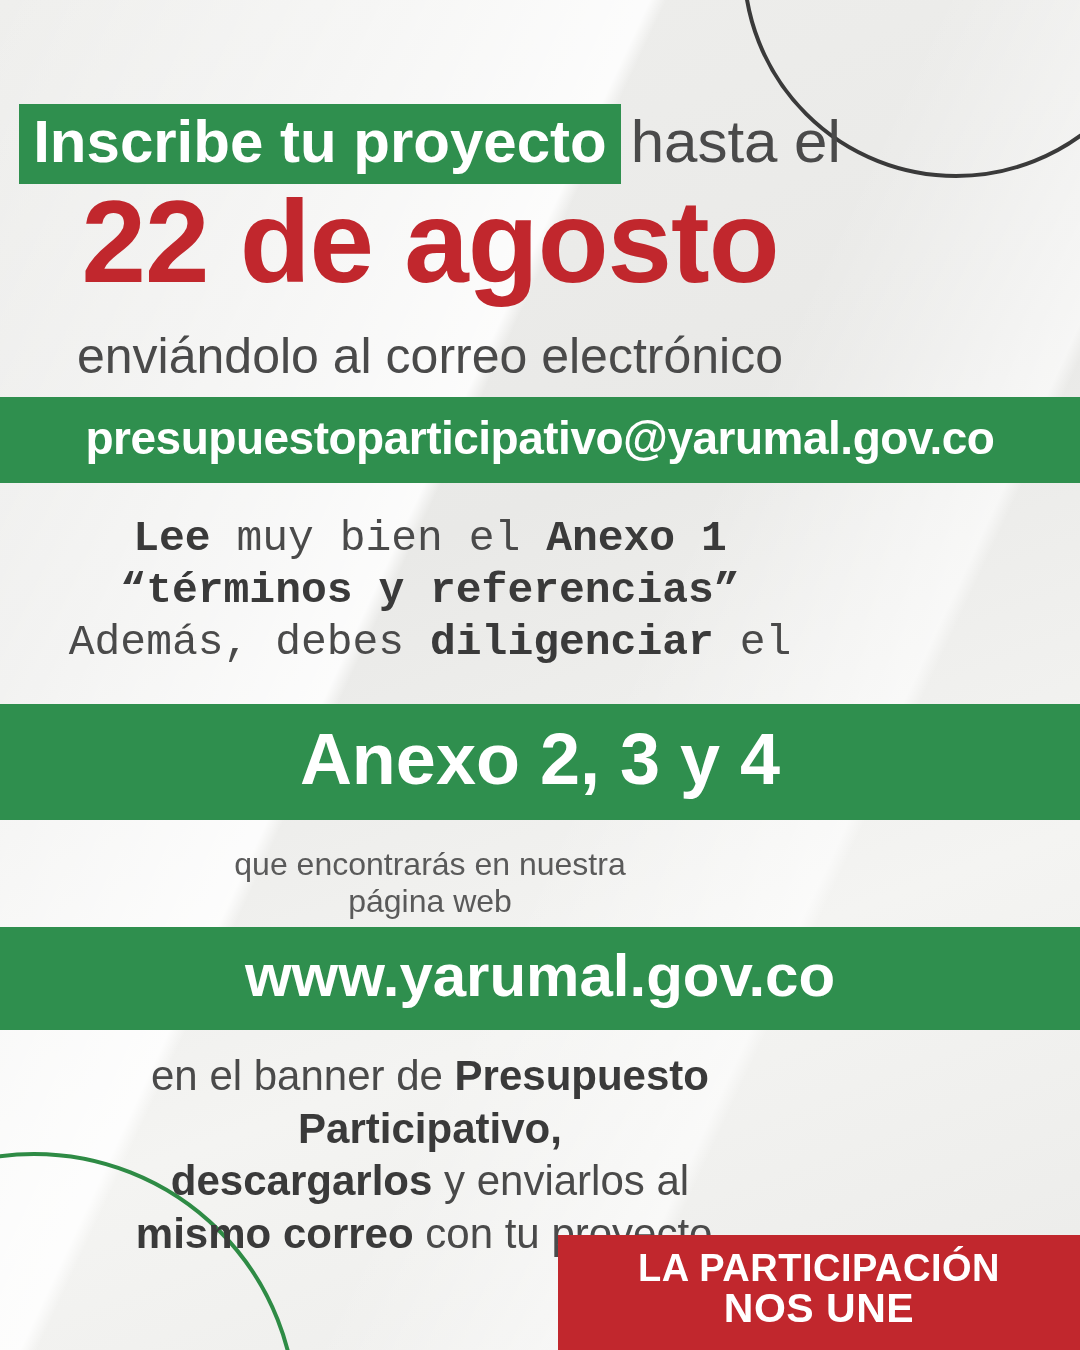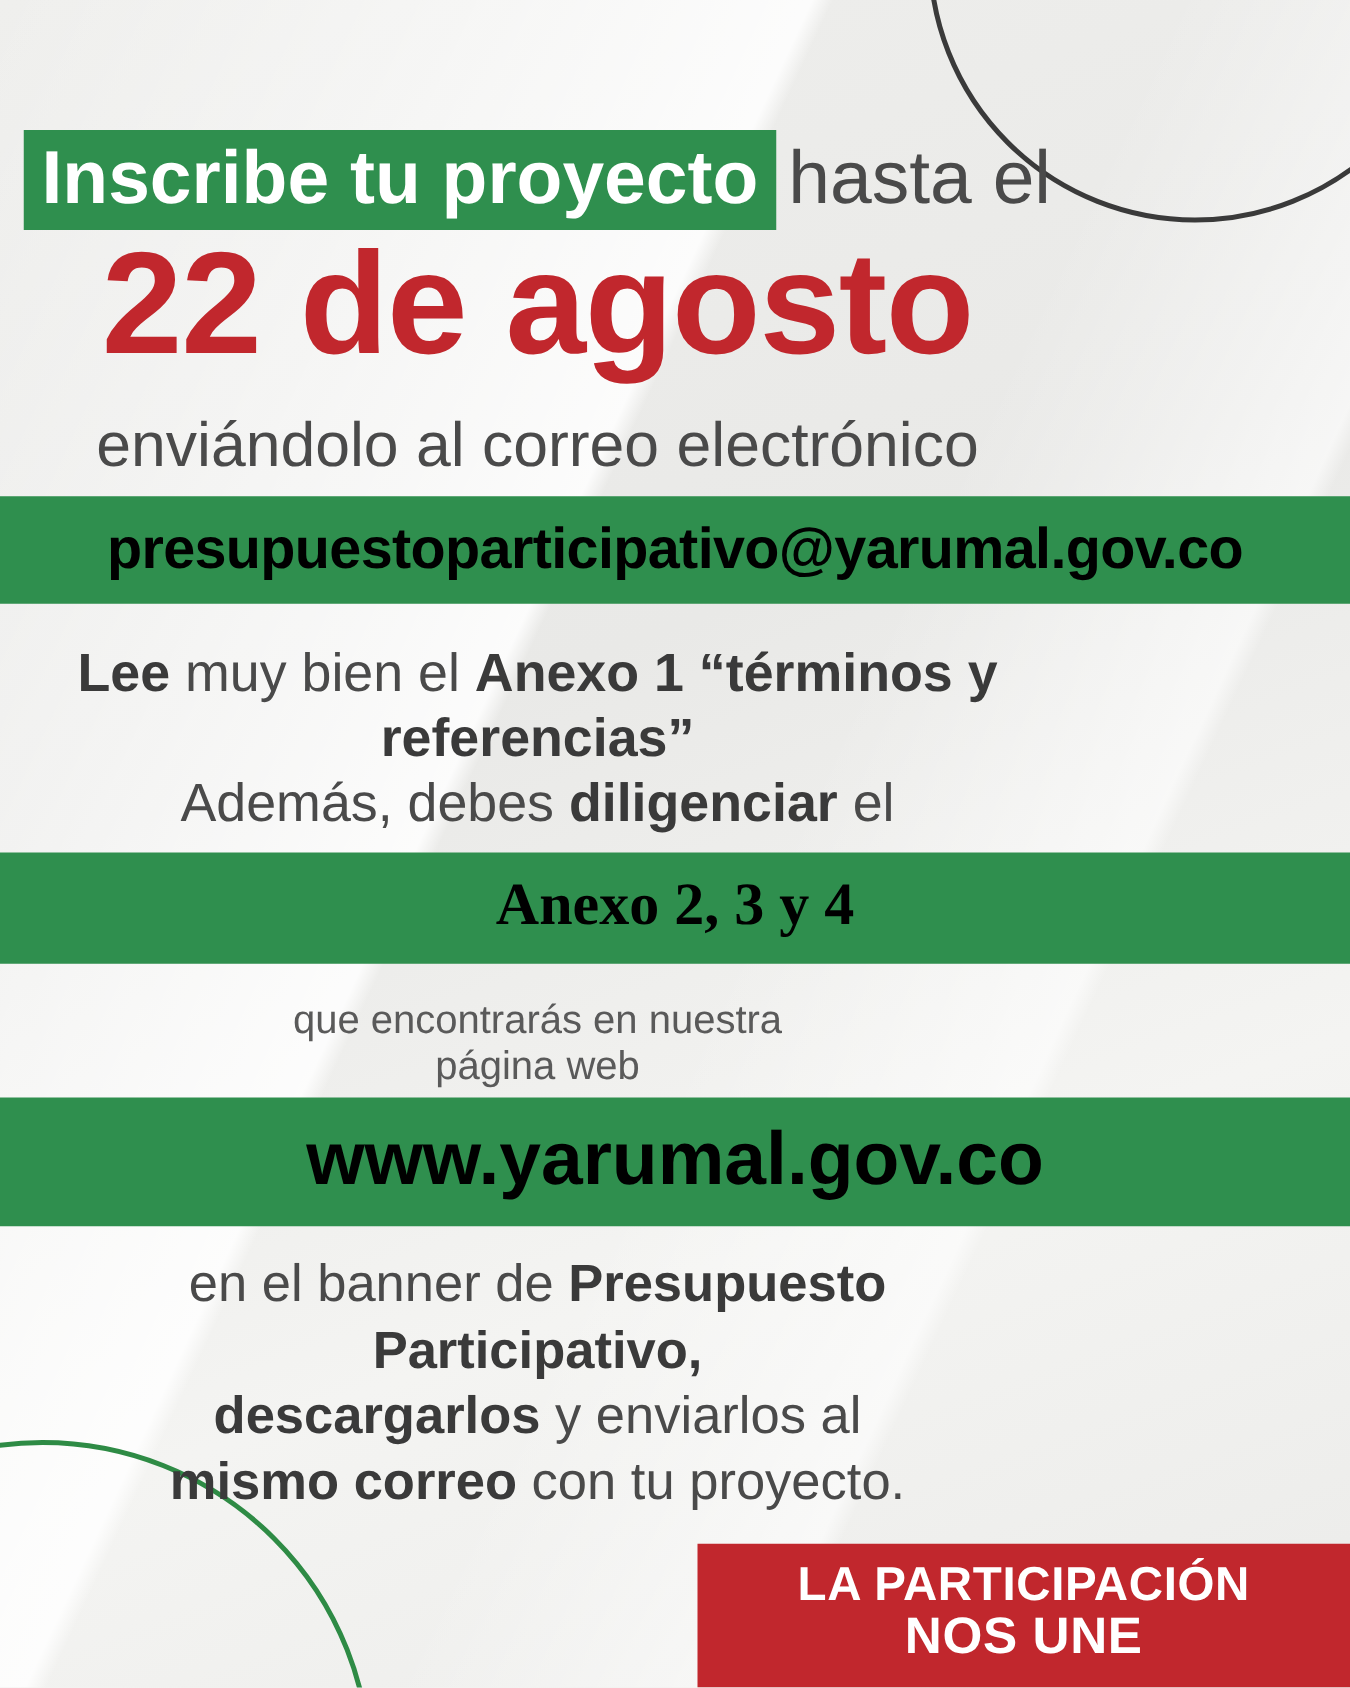--- a/index.html
+++ b/index.html
@@ -87,51 +87,51 @@
     text-align: center;
     font-size: 50px;
     color: #4a4a4a;
     margin-top: 30px;
     line-height: 1.05;
   }
 
   
   .bar {
     background: #2f8f4e;
-    color: #000000;
+    color: #ffffff;
     text-align: center;
     font-weight: 700;
     width: 1080px;
   }
   .bar-email {
     margin-top: 14px;
     font-size: 46px;
     padding: 14px 0 18px 0;
     letter-spacing: -0.5px;
   }
   .bar-anexo {
-    margin-top: 12px;
-    font-size: 48px;
+    margin-top: 34px;
+    font-size: 72px;
     padding: 14px 0 20px 0;
-    font-family: Liberation Serif, serif;
   }
   .bar-web {
     margin-top: 8px;
     font-size: 60px;
     padding: 14px 0 20px 0;
   }
 
   
   .para {
     text-align: center;
     color: #4a4a4a;
     font-size: 43px;
     line-height: 1.22;
     margin-top: 30px;
     padding: 0 40px;
+    font-family: Liberation Mono, monospace;
   }
   .para b { color: #3a3a3a; font-weight: 700; }
 
   .para-web {
     text-align: center;
     color: #5a5a5a;
     font-size: 32px;
     line-height: 1.15;
     margin-top: 26px;
   }

